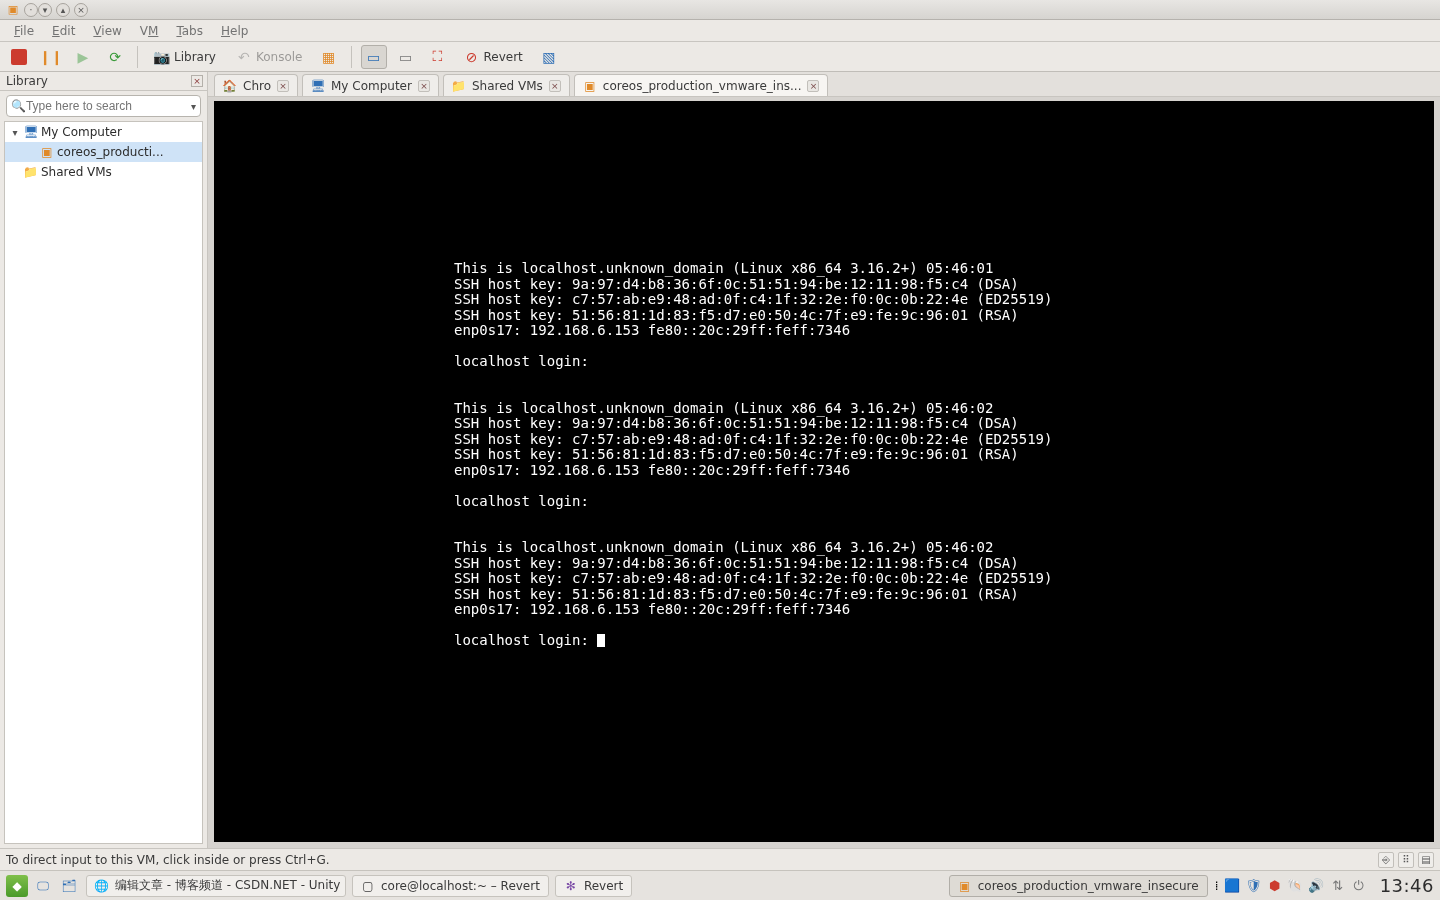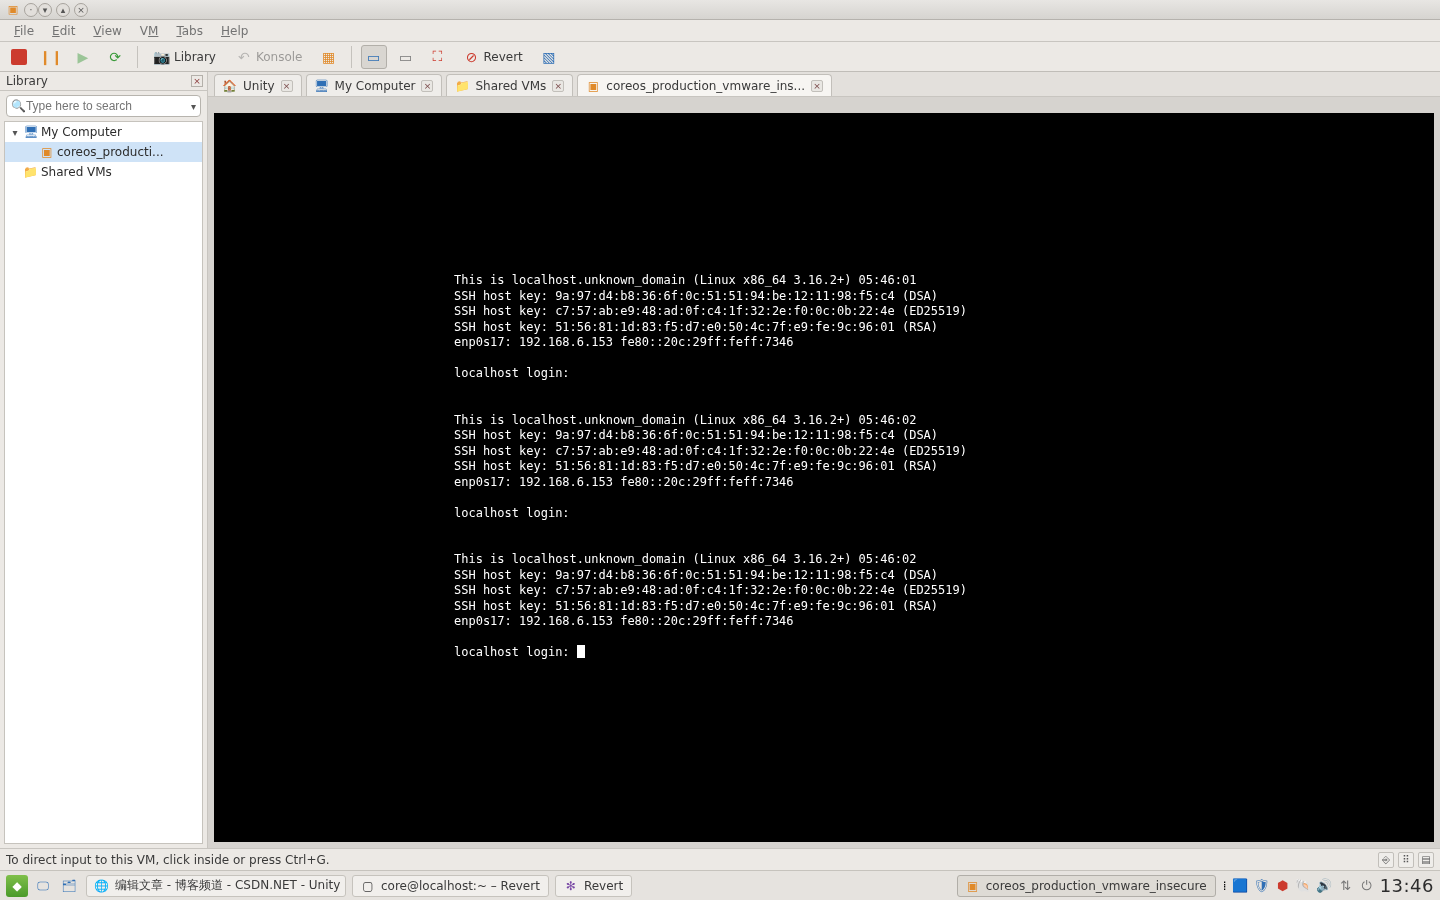--- a/index.html
+++ b/index.html
@@ -102,23 +102,23 @@
 .tab {
   height:22px; display:flex; align-items:center; gap:6px;
   padding: 0 8px;
   background:#efedea; border:1px solid #c2bfba; border-bottom:none;
   border-radius: 4px 4px 0 0; font-size:12px; color:#3a3a3a;
 }
 .tab.active { background:#f7f5f2; }
 .tab .ticon { width:14px; height:14px; display:inline-flex; align-items:center; justify-content:center; font-size:12px; }
 .tab .xbtn { width:12px; height:12px; border:1px solid #c2bfba; font-size:9px; display:flex; align-items:center; justify-content:center; color:#7a4a4a; background:#e9e7e3; border-radius:2px;}
 .console {
-  flex:1; margin: 16px 6px 6px 6px; background:#000; color:#fff;
+  flex:1; margin: 4px 6px 6px 6px; background:#000; color:#fff;
   font-family: "DejaVu Sans Mono","Courier New",monospace;
-  font-size: 12px; line-height: 15.5px; white-space:pre; overflow:auto;
+  font-size: 14px; line-height: 15.5px; white-space:pre; overflow:auto;
   padding: 160px 0 0 240px;
 }
 .cursor { display:inline-block; width:8px; height:13px; background:#fff; vertical-align:-2px; }
 
 .statusbar {
   height:22px; background:#ece9e5; border-top:1px solid #c8c5c0;
   display:flex; align-items:center; justify-content:space-between;
   padding: 0 6px; font-size:12px; color:#3a3a3a;
 }
 .statusbar .right { display:flex; gap:4px; }
@@ -134,21 +134,21 @@
   height:22px; display:flex; align-items:center; gap:6px;
   padding: 0 8px; background:#f1efec; border:1px solid #c6c3bd; border-radius:3px;
   font-size:12px; color:#3a3a3a; max-width: 260px; overflow:hidden; white-space:nowrap; text-overflow:ellipsis;
 }
 .task-btn.active { background:#dedbd5; border-color:#b1aea8; }
 .task-btn .ticon { width:14px; height:14px; display:inline-flex; align-items:center; justify-content:center; font-size:12px;}
 .taskbar .spacer { flex:1; }
 .tray { display:flex; align-items:center; gap:5px; }
 .tray .ticon { width:16px; height:16px; display:inline-flex; align-items:center; justify-content:center; font-size:13px; }
 .tray .sep { width:6px; height:16px; display:inline-flex; align-items:center; justify-content:center;}
-.clock { font-size:18px; font-weight:500; color:#2c2c2c; letter-spacing:0.5px; }
+.clock { font-size:18px; font-weight:500; color:#2c2c2c; margin-left:8px; letter-spacing:0.5px; }
 
 
 .c-red{color:#cc3b2e;} .c-orange{color:#e08a2a;} .c-green{color:#3a9a3a;} .c-blue{color:#2f6fb5;} .c-purple{color:#7a4aa6;} .c-gray{color:#777;}
 .bg-red{background:#cc3b2e;}
 </style>
 </head>
 <body>
 
 <div class="titlebar">
   <div class="left-icons">
@@ -245,21 +245,21 @@
         <span class="ticon c-blue">📁</span>
         <span>Shared VMs</span>
       </div>
     </div>
   </div>
 
   <div class="main">
     <div class="tabs-strip">
       <div class="tab">
         <span class="ticon c-orange">🏠</span>
-        <span>Unity</span>
+        <span>Chro</span>
         <span class="xbtn">×</span>
       </div>
       <div class="tab">
         <span class="ticon c-blue">🖥</span>
         <span>My Computer</span>
         <span class="xbtn">×</span>
       </div>
       <div class="tab">
         <span class="ticon c-blue">📁</span>
         <span>Shared VMs</span>

